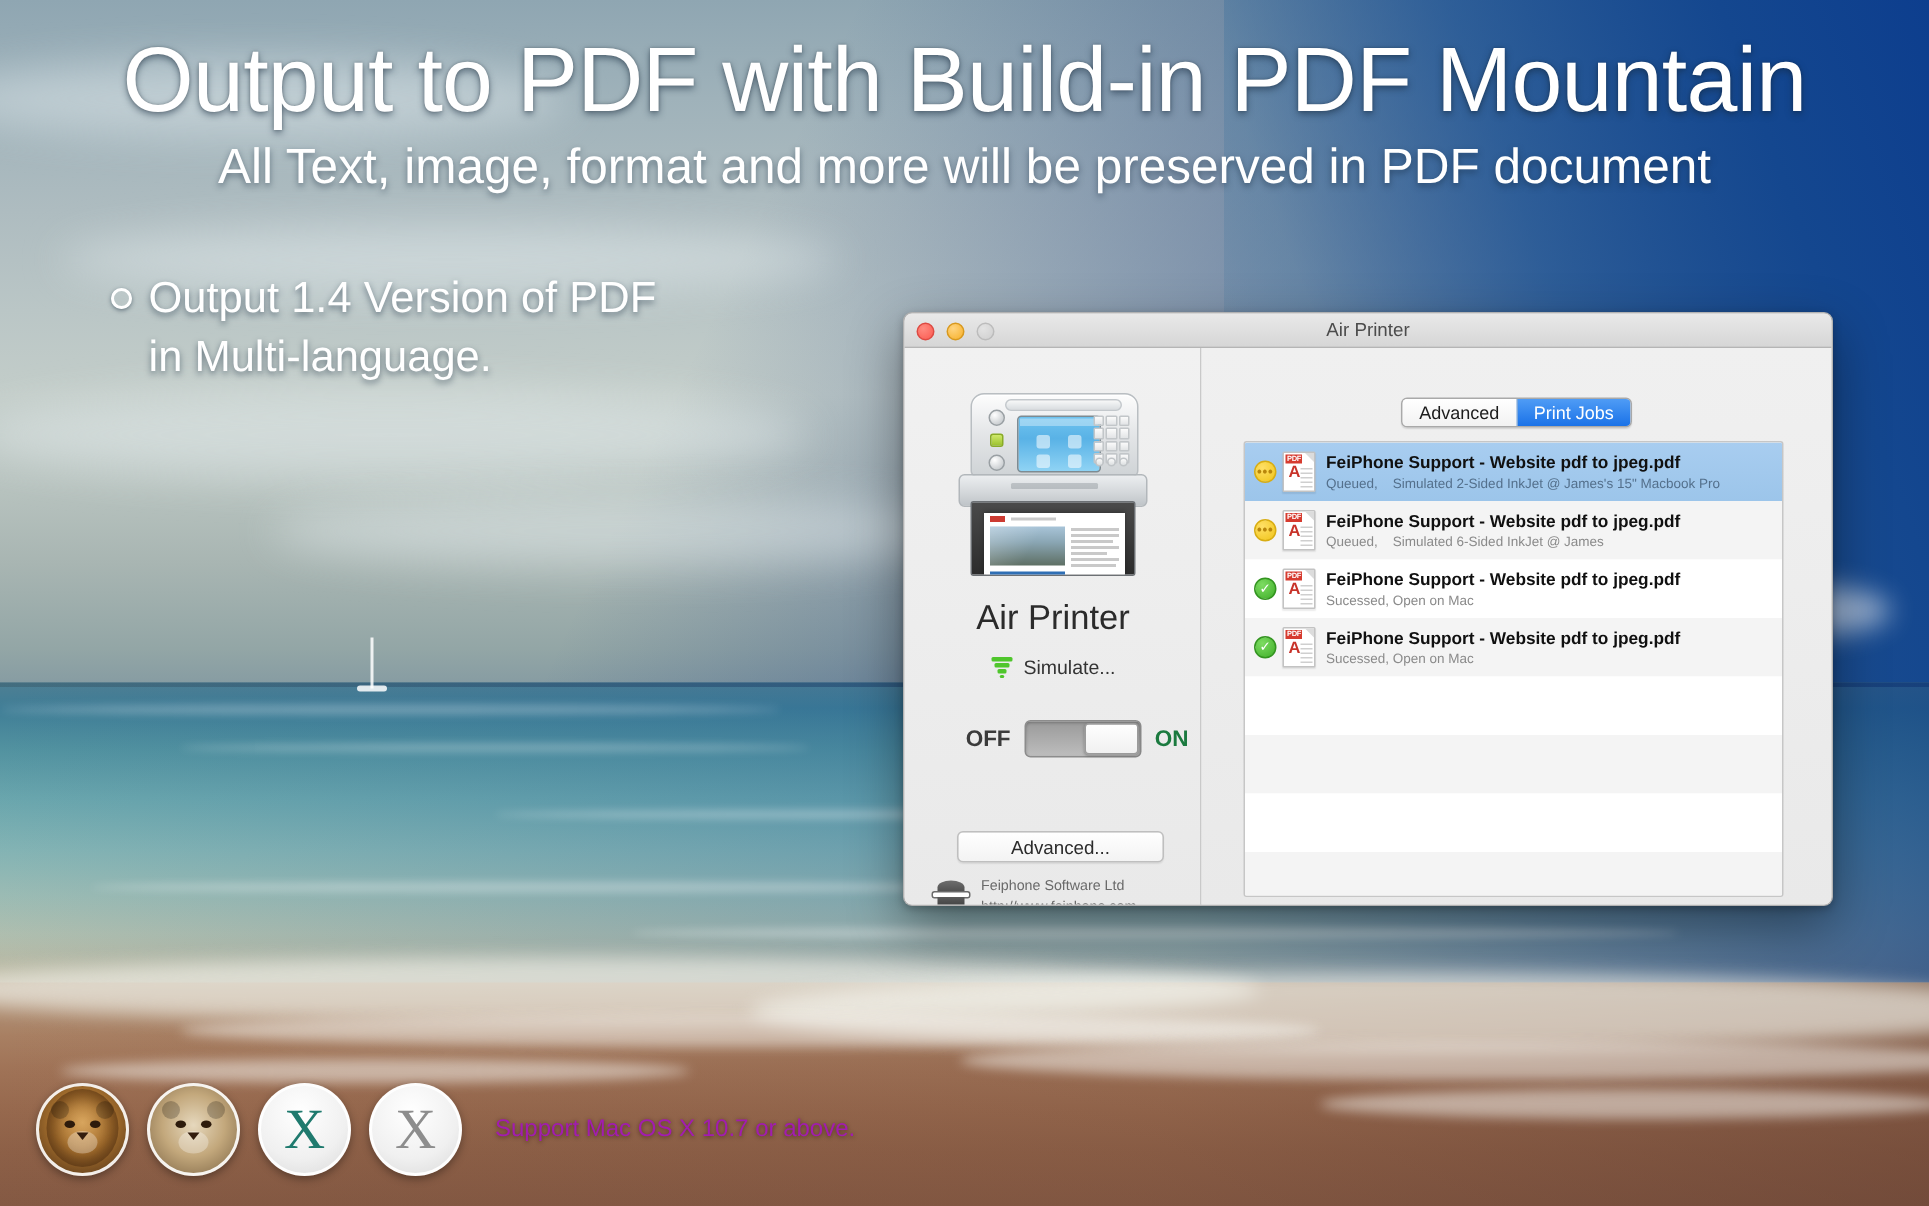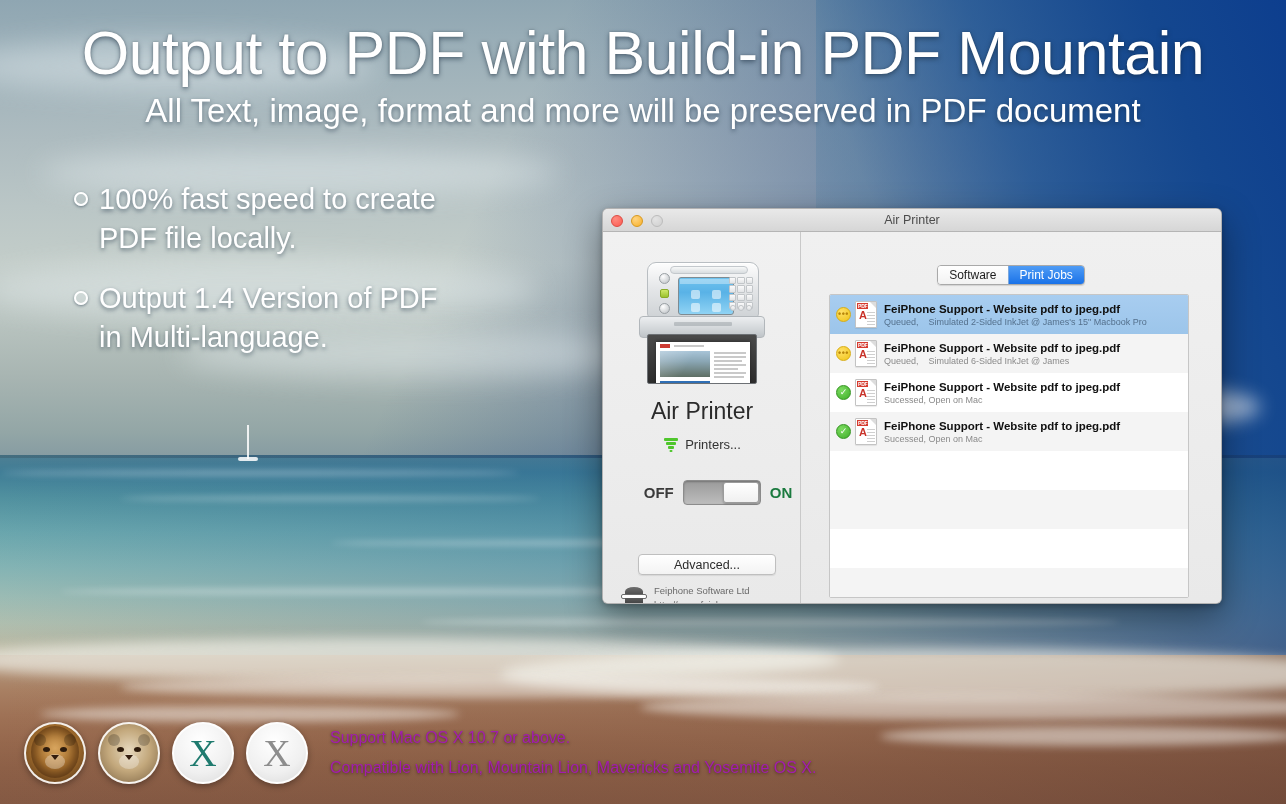--- a/index.html
+++ b/index.html
@@ -575,25 +575,20 @@
   <div class="foam-line" style="left:120px; top:676px; width:760px;  height:22px;"></div>
   <div class="foam-line" style="left:640px; top:694px; width:700px;  height:26px;"></div>
   <div class="foam-line" style="left:40px;  top:706px; width:420px;  height:16px;"></div>
   <div class="foam-line" style="left:880px; top:726px; width:420px;  height:20px;"></div>
 </div>
 
 <div class="headline">Output to PDF with Build-in PDF Mountain</div>
 <div class="subhead">All Text, image, format and more will be preserved in PDF document</div>
 
 <div class="bullets">
-  <div class="bullet">
-    <span class="bullet-marker"></span>
-    <span class="bullet-text">100% fast speed to create
-PDF file locally.</span>
-  </div>
   <div class="bullet">
     <span class="bullet-marker"></span>
     <span class="bullet-text">Output 1.4 Version of PDF
 in Multi-language.</span>
   </div>
 </div>
 
 <div class="window">
 
   <div class="titlebar">
@@ -664,21 +659,21 @@
 
       <div class="pr-title">Air Printer</div>
 
       <div class="sharing-row">
         <span class="wifi-icon">
             <i></i>
             <i></i>
             <i></i>
             <i></i>
           </span>
-        <span class="sharing-text">Printers...</span>
+        <span class="sharing-text">Simulate...</span>
       </div>
 
       <div class="toggle-row">
         <span class="toggle-off">OFF</span>
         <span class="switch">
           <span class="knob"></span>
         </span>
         <span class="toggle-on">ON</span>
       </div>
 
@@ -695,21 +690,21 @@
           <div>Feiphone Software Ltd</div>
           <div>http://www.feiphone.com</div>
         </span>
       </div>
     </div>
 
     <div class="right-panel">
 
       <div class="seg-wrap">
         <div class="segmented">
-          <div class="seg inactive">Software</div>
+          <div class="seg inactive">Advanced</div>
           <div class="seg active">Print Jobs</div>
         </div>
       </div>
 
       <div class="jobs-list">
 
         <div class="job-row selected">
           <span class="status-badge queued">•••</span>
           <span class="doc-icon">
             <span class="doc-fold"></span>
@@ -830,15 +825,14 @@
   </div>
   <div class="os-badge mav">
     <span class="bx teal">X</span>
   </div>
   <div class="os-badge yos">
     <span class="bx gray">X</span>
   </div>
 
   <div class="support-text">
     <div class="support-line">Support Mac OS X 10.7 or above.</div>
-    <div class="support-line">Compatible with Lion, Mountain Lion, Mavericks and Yosemite OS X.</div>
   </div>
 </div>
 
 </body></html>

